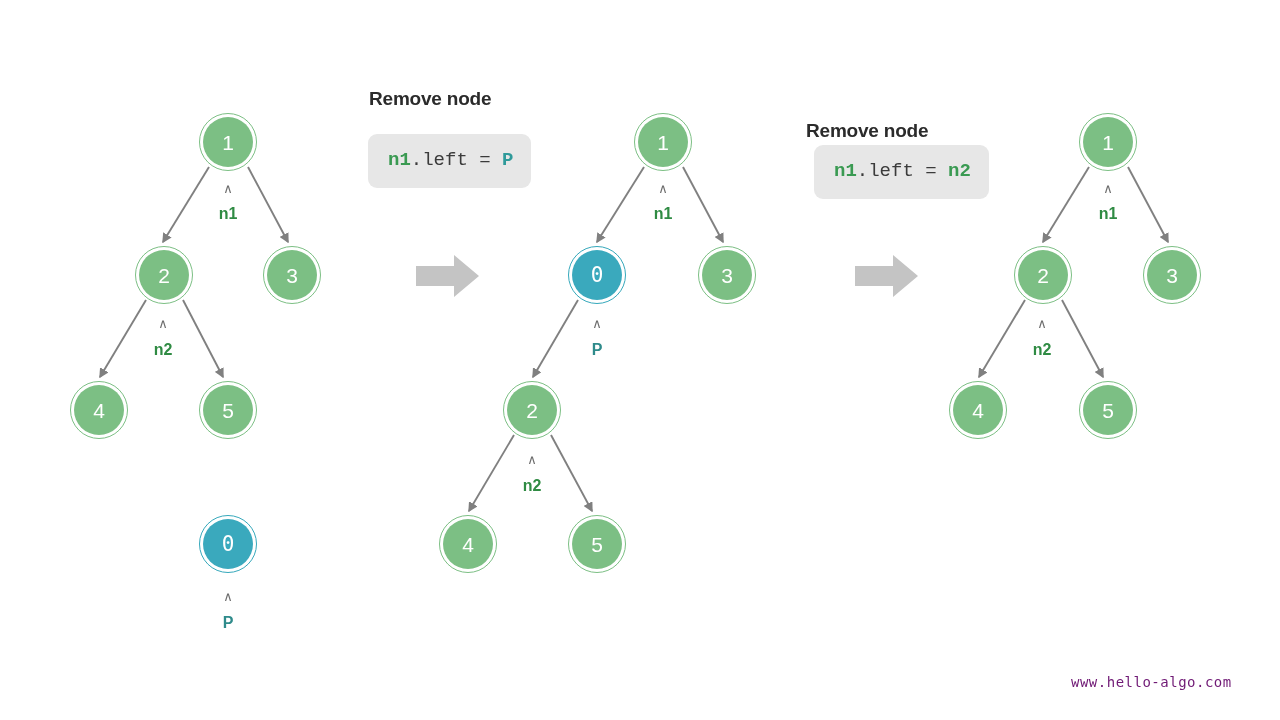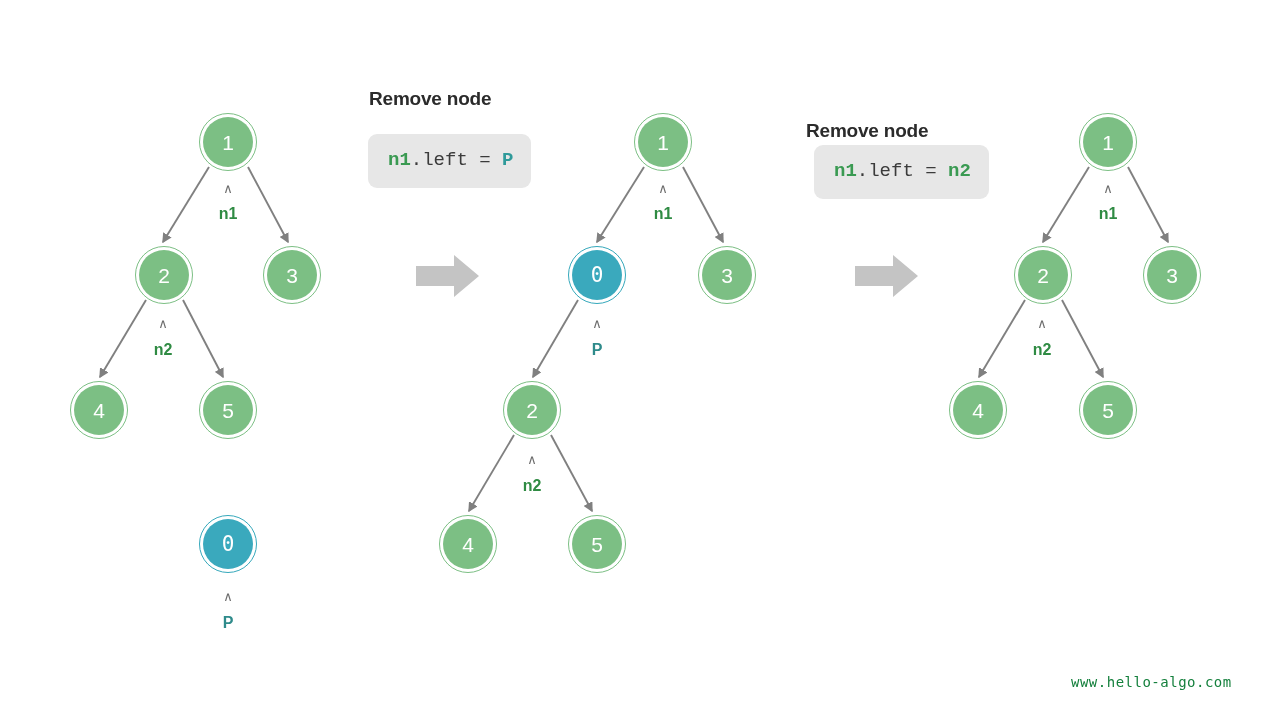--- a/index.html
+++ b/index.html
@@ -80,21 +80,21 @@
     font-family:"DejaVu Sans",sans-serif;
     font-size:13px;
     color:#6e6e6e;
     white-space:nowrap;
     line-height:1;
   }
   .watermark{
     position:absolute;
     font-family:"DejaVu Sans Mono",monospace;
     font-size:14px;
-    color:#15803d;
+    color:#701a75;
     letter-spacing:0.5px;
     white-space:nowrap;
   }
 </style>
 </head>
 <body>
 
 <div id="stage">
   <svg id="canvas" viewBox="0 0 1280 720">
     <defs>

